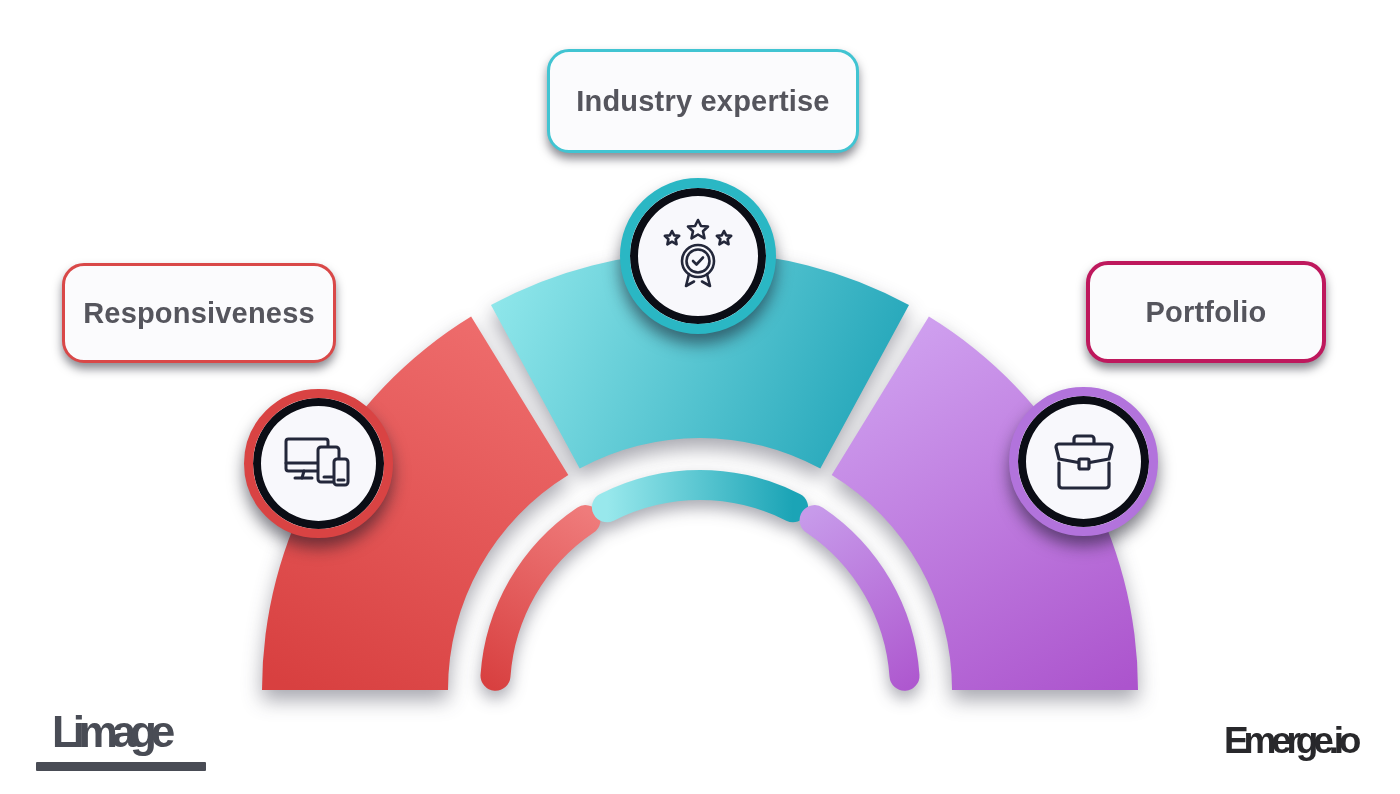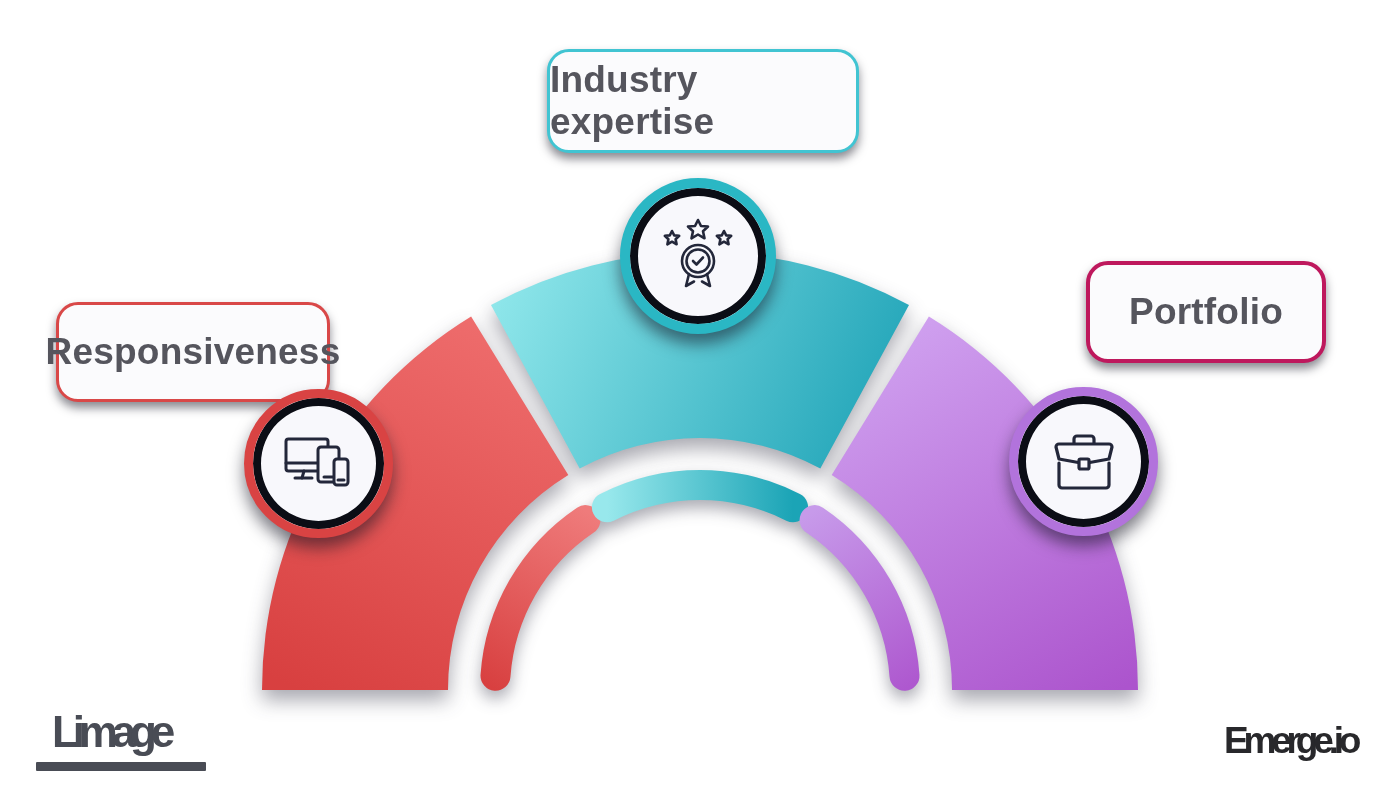--- a/index.html
+++ b/index.html
@@ -17,21 +17,21 @@
   .thick-arcs{filter:drop-shadow(0 10px 10px rgba(35,35,55,.40));}
   .thin-arcs{filter:drop-shadow(0 8px 8px rgba(35,35,55,.38));}
 
   .label-card{
     position:absolute;
     display:flex;align-items:center;justify-content:center;
     background:#fbfbfd;
     border-radius:22px;
     box-shadow:0 6px 10px rgba(25,25,40,.50);
     color:#55555d;
-    font-size:37px;font-weight:600;
+    font-size:29px;font-weight:600;
     letter-spacing:.2px;
   }
   .card-red{border:3px solid #d94848;}
   .card-teal{border:3px solid #41c4d2;}
   .card-purple{border:4px solid #be185d;}
 
   .badge{
     position:absolute;
     border-radius:50%;
     background:#f8f8fc;
@@ -101,21 +101,21 @@
       <path d="M928.9,316.6 A438,438 0 0 1 1138,690 L952,690 A252,252 0 0 0 831.7,475.1 Z" fill="url(#gPurple)"></path>
     </g>
 
     <g class="thin-arcs" fill="none" stroke-width="30" stroke-linecap="round">
       <path d="M495.5,675.7 A205,205 0 0 1 585.4,520.1" stroke="url(#gRedThin)"></path>
       <path d="M606.9,507.3 A205,205 0 0 1 793.1,507.3" stroke="url(#gTealThin)"></path>
       <path d="M814.6,520.1 A205,205 0 0 1 904.5,675.7" stroke="url(#gPurpleThin)"></path>
     </g>
   </svg>
 
-  <div class="label-card card-red" style="left:56px;top:263px;width:268px;height:94px;margin-top:39px;">
+  <div class="label-card card-red" style="left:62px;top:263px;width:268px;height:94px;">
     <span>Responsiveness</span>
   </div>
 
   <div class="label-card card-teal" style="left:547px;top:49px;width:306px;height:98px;">
     <span>Industry expertise</span>
   </div>
 
   <div class="label-card card-purple" style="left:1086px;top:261px;width:232px;height:94px;">
     <span>Portfolio</span>
   </div>

